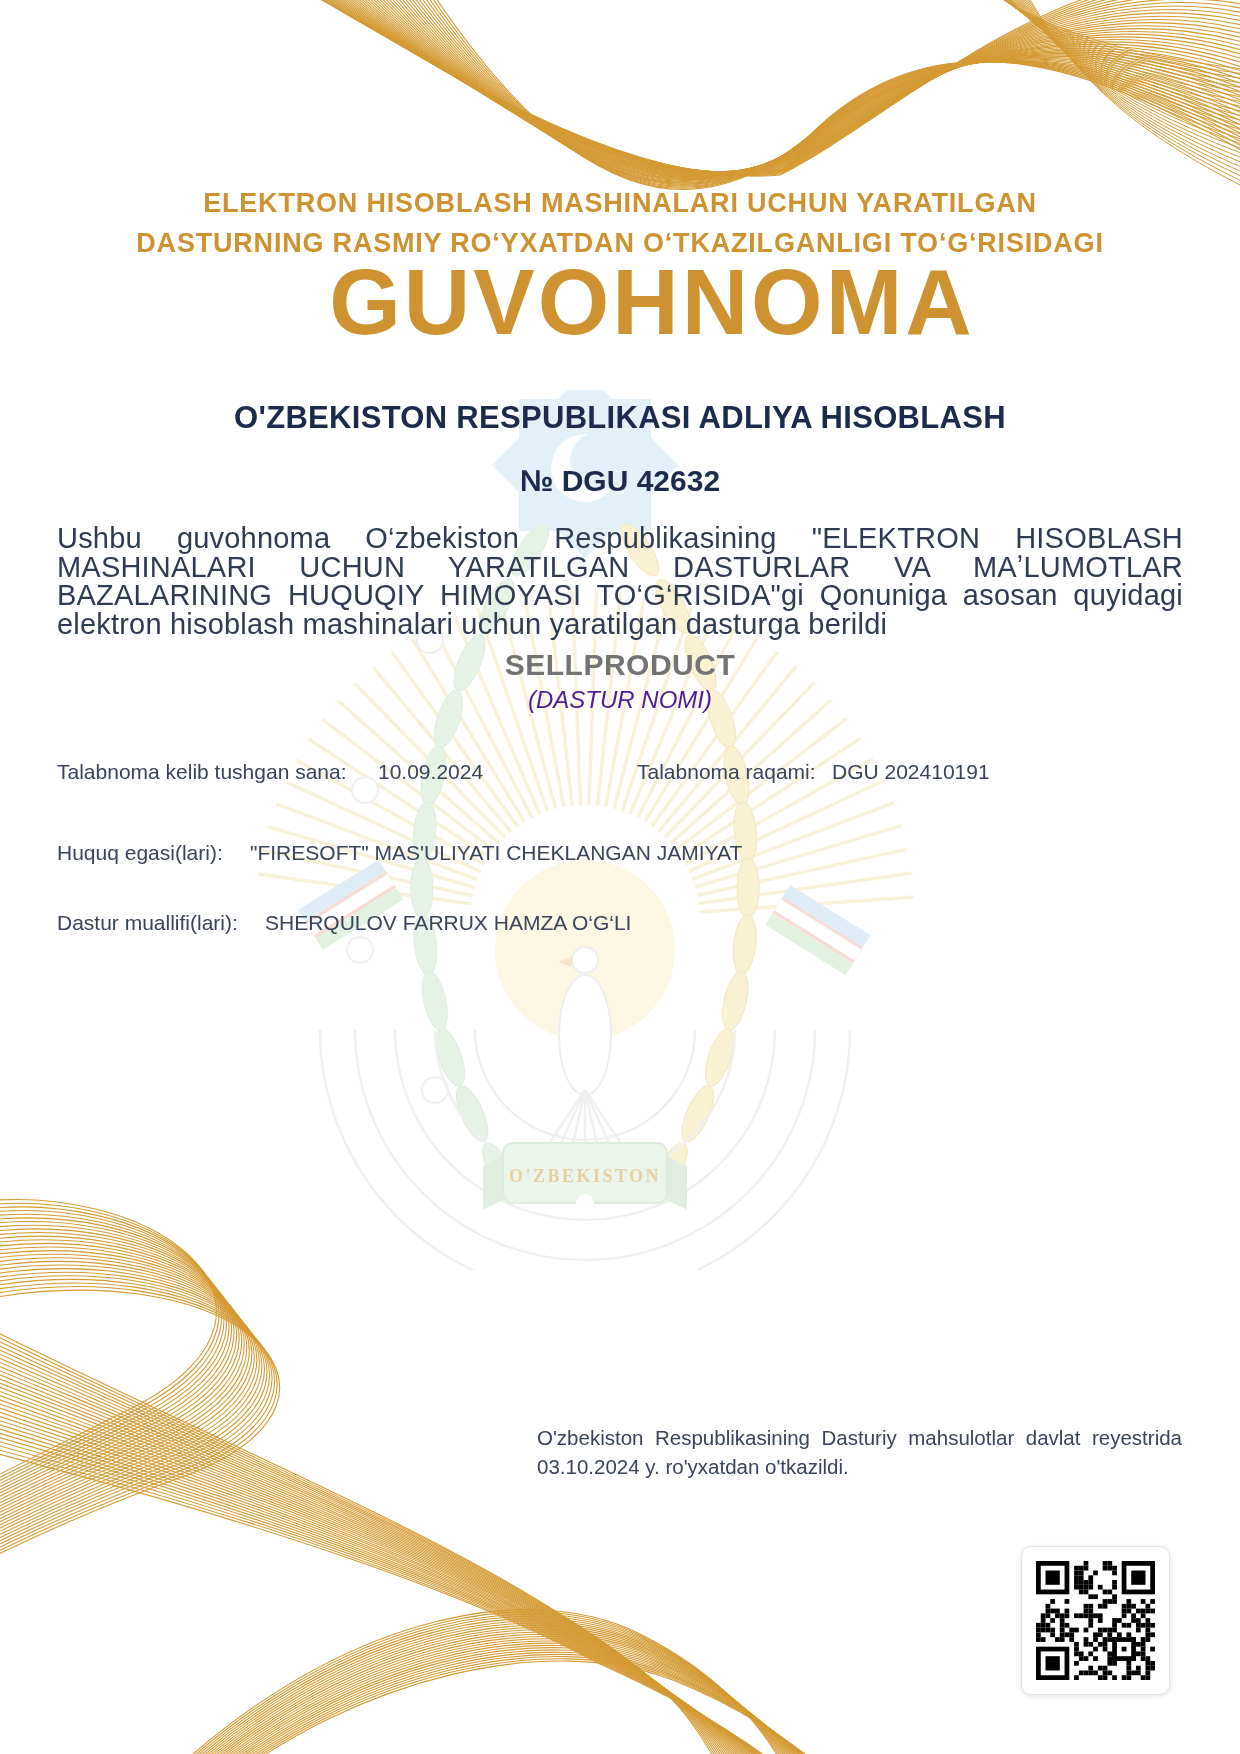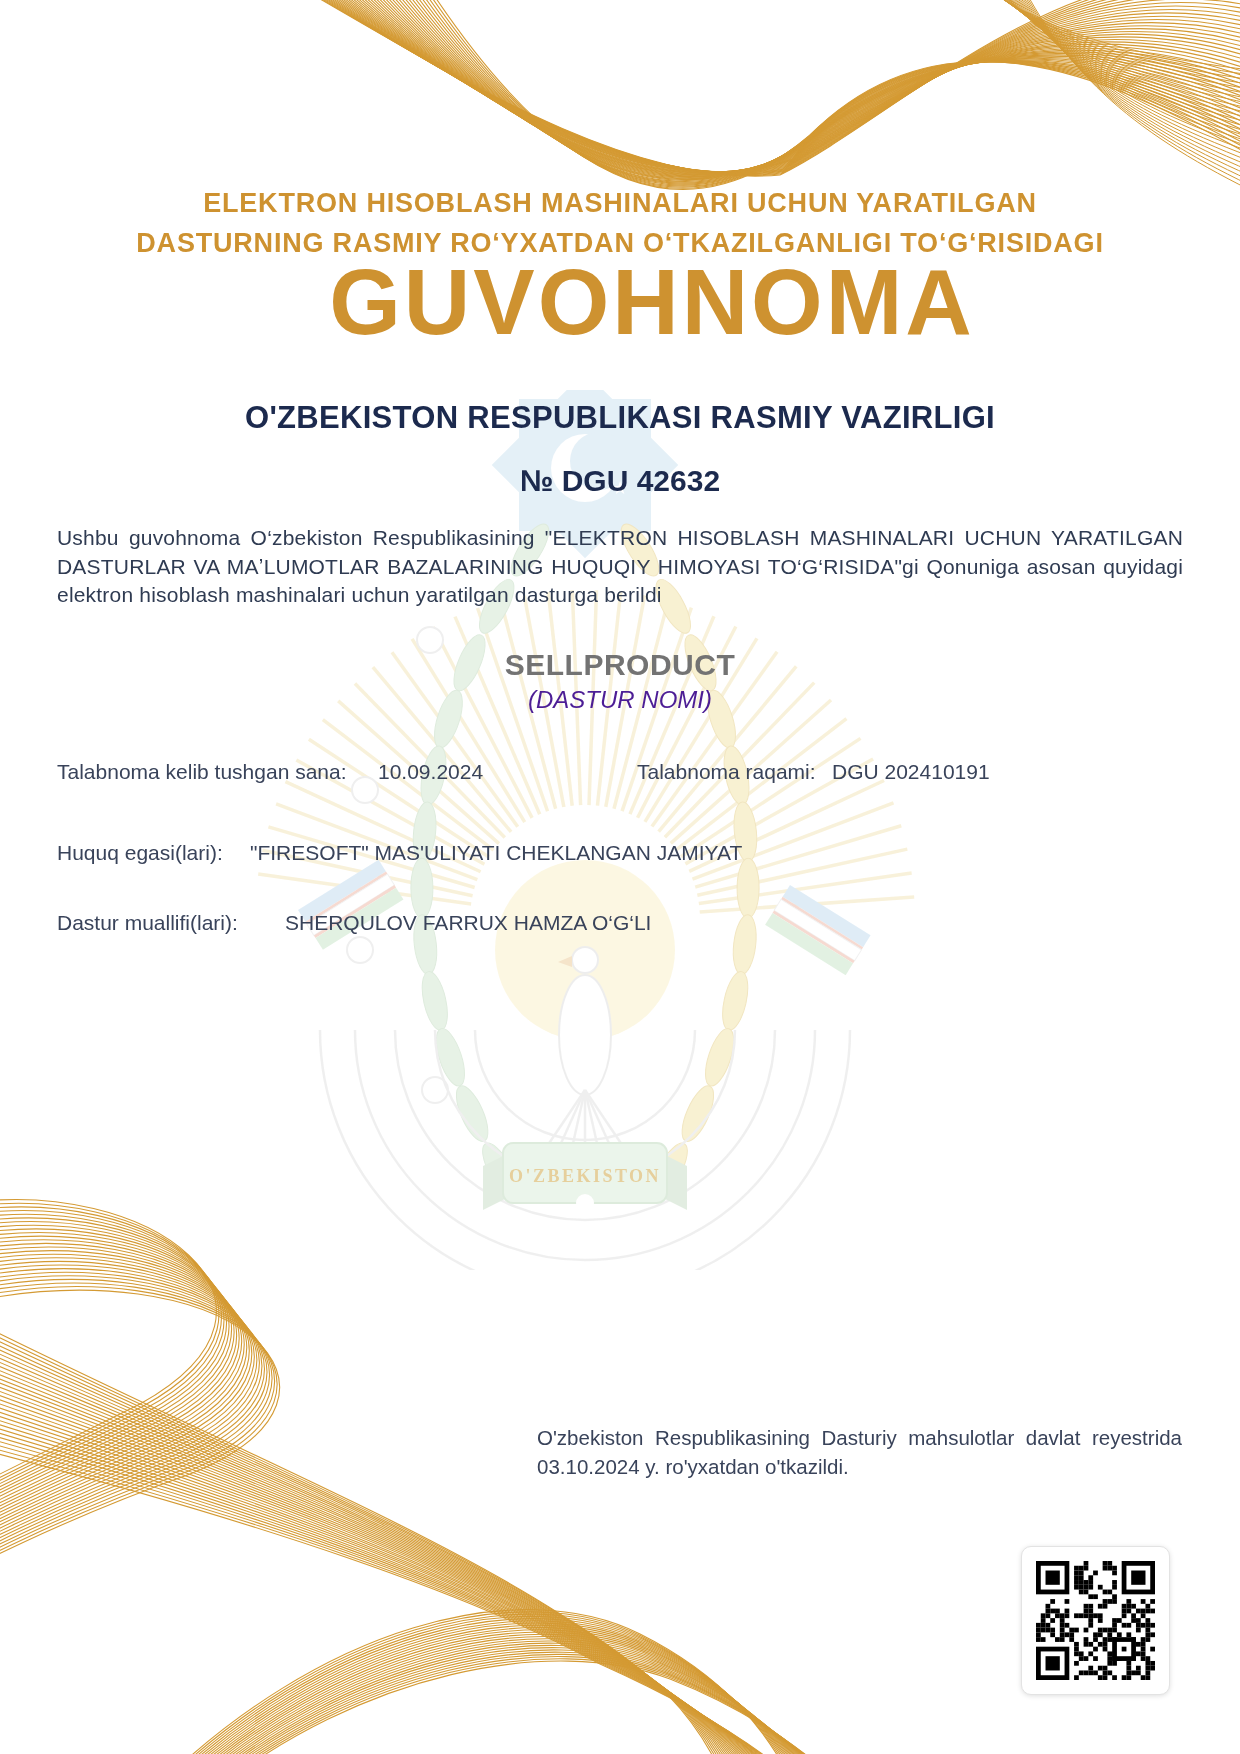--- a/index.html
+++ b/index.html
@@ -9,29 +9,29 @@
   #topWave{top:0;left:0;}
   #bottomWave{left:0;top:1154px;}
   #emblem{left:200px;top:390px;opacity:.55;}
   .txt{position:absolute;left:0;width:100%;text-align:center;}
   .gold{color:#CE9230;}
   .hline{font-weight:bold;font-size:27px;line-height:40px;letter-spacing:.8px;}
   #hblock{top:183px;}
   #bigTitle{top:256px;font-weight:bold;font-size:92px;letter-spacing:3px;line-height:1;padding-left:32px;}
   #ministry{top:400px;font-weight:bold;font-size:31px;color:#1C2A4E;letter-spacing:.3px;}
   #certNo{top:464px;font-weight:bold;font-size:30px;color:#1C2A4E;}
-  #bodyPara{position:absolute;top:524px;left:57px;width:1126px;font-size:21px;line-height:28.6px;
+  #bodyPara{position:absolute;top:524px;left:57px;width:1126px;font-size:29px;line-height:28.6px;
             color:#2F3B52;text-align:justify;letter-spacing:.2px;}
   #progName{top:648px;font-weight:bold;font-size:30px;color:#737373;letter-spacing:.5px;}
   #progCaption{top:686px;font-style:italic;font-size:24px;color:#4c1d95;}
   .fieldrow{position:absolute;font-size:21px;color:#39435A;white-space:nowrap;}
   #lbl-date{left:57px;top:760px;}   #val-date{left:378px;top:760px;}
   #lbl-num{left:637px;top:760px;}   #val-num{left:832px;top:760px;}
   #lbl-owner{left:57px;top:841px;}  #val-owner{left:250px;top:841px;}
-  #lbl-author{left:57px;top:911px;} #val-author{left:265px;top:911px;margin-left:20px;}
+  #lbl-author{left:57px;top:911px;} #val-author{left:265px;top:911px;}
   #regNote{position:absolute;left:537px;top:1424px;width:645px;font-size:20.5px;line-height:28.6px;
            color:#39435A;text-align:justify;}
   #qrCard{position:absolute;left:1021px;top:1546px;width:147px;height:147px;background:#fff;
           border:1px solid #E3E3E3;border-radius:10px;box-shadow:0 1px 5px rgba(0,0,0,.13);
           display:flex;align-items:center;justify-content:center;}
 </style>
 </head>
 <body>
 
 <div class="page">
@@ -313,21 +313,21 @@
     </g>
   </svg>
 
   <div id="hblock" class="txt gold">
     <div class="hline">ELEKTRON HISOBLASH MASHINALARI UCHUN YARATILGAN</div>
     <div class="hline">DASTURNING RASMIY RO‘YXATDAN O‘TKAZILGANLIGI TO‘G‘RISIDAGI</div>
   </div>
 
   <div id="bigTitle" class="txt gold">GUVOHNOMA</div>
 
-  <div id="ministry" class="txt">O'ZBEKISTON RESPUBLIKASI RASMIY VAZIRLIGI</div>
+  <div id="ministry" class="txt">O'ZBEKISTON RESPUBLIKASI ADLIYA HISOBLASH</div>
 
   <div id="certNo" class="txt">№ DGU 42632</div>
 
   <div id="bodyPara">Ushbu guvohnoma O‘zbekiston Respublikasining "ELEKTRON HISOBLASH MASHINALARI UCHUN YARATILGAN DASTURLAR VA MAʼLUMOTLAR BAZALARINING HUQUQIY HIMOYASI TO‘G‘RISIDA"gi Qonuniga asosan quyidagi elektron hisoblash mashinalari uchun yaratilgan dasturga berildi</div>
 
   <div id="progName" class="txt">SELLPRODUCT</div>
   <div id="progCaption" class="txt">(DASTUR NOMI)</div>
 
   <span id="lbl-date" class="fieldrow">Talabnoma kelib tushgan sana:</span>
   <span id="val-date" class="fieldrow val">10.09.2024</span>

